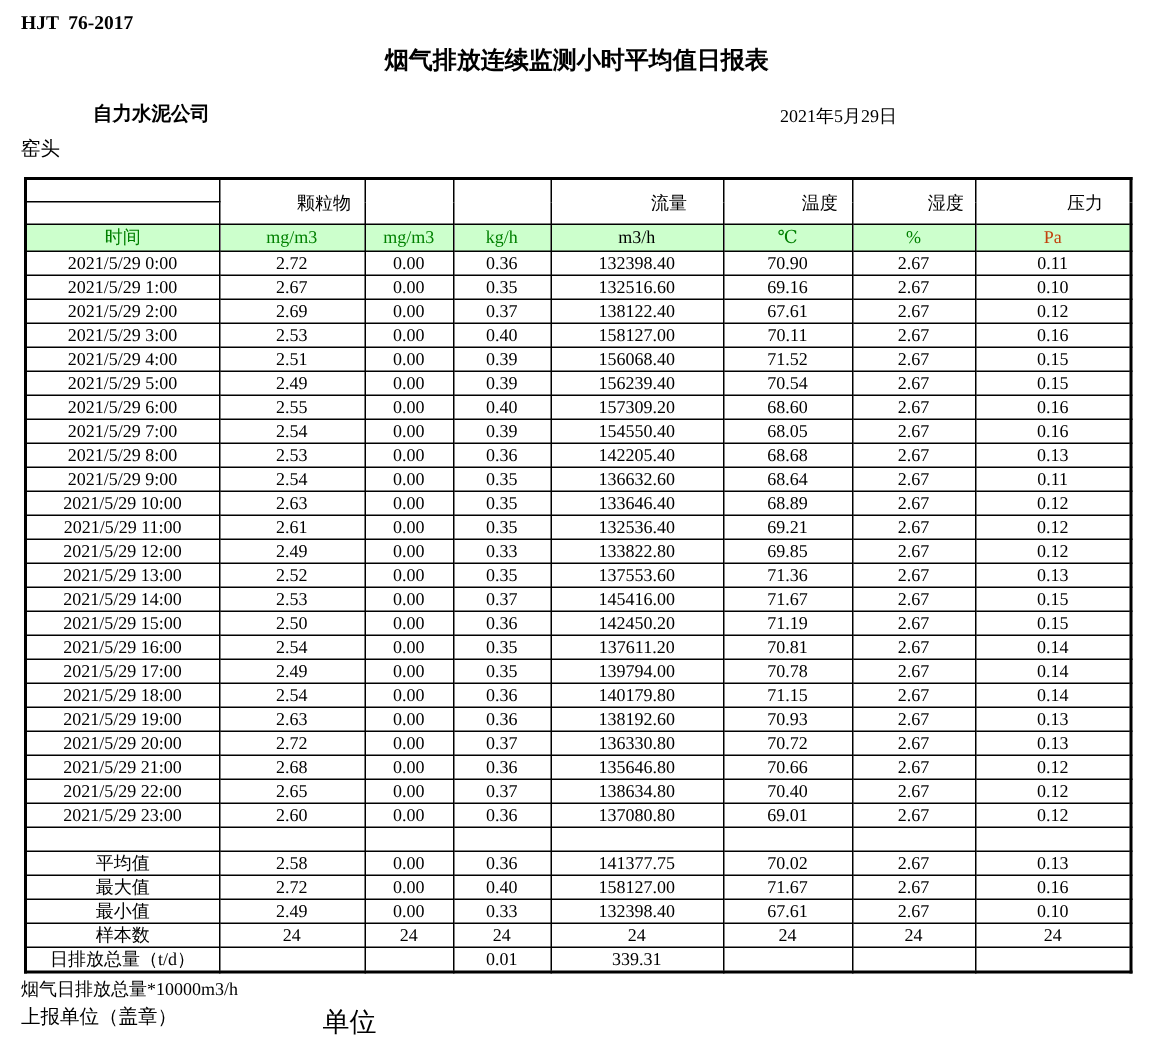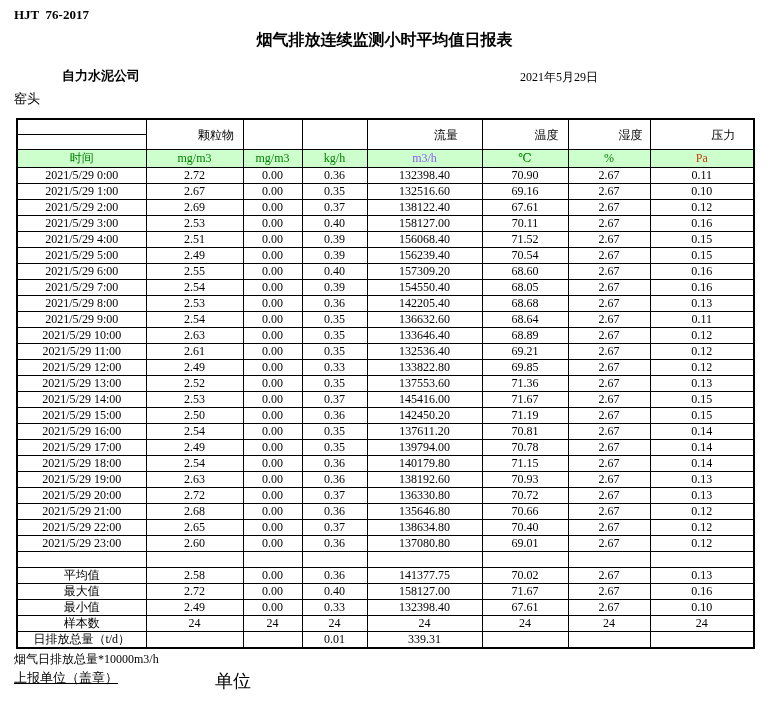--- a/index.html
+++ b/index.html
@@ -20,21 +20,21 @@
   }
   table.report td{
     border:1px solid #000;text-align:center;vertical-align:middle;
     padding:0;height:15px;line-height:15px;overflow:hidden;white-space:nowrap;
   }
   tr.hdr-half td{height:14px;line-height:14px;padding-left:43px;}
   tr.unit-row td{height:17px;line-height:17px;}
   td.left{text-align:left;padding-left:3px;}
 
   .note{position:absolute;left:14px;top:651px;font-size:12px;}
-  .report-unit{position:absolute;left:14px;top:669px;font-size:13px;text-decoration:underline;}
+  .report-unit{position:absolute;left:14px;top:669px;font-size:13px;}
   .unit-label{position:absolute;left:215px;top:669px;font-size:18px;}
 </style>
 </head>
 <body>
 
 <div class="doc-code">HJT  76-2017</div>
 <div class="title">烟气排放连续监测小时平均值日报表</div>
 <div class="company">自力水泥公司</div>
 <div class="report-date">2021年5月29日</div>
 <div class="location">窑头</div>
@@ -62,21 +62,21 @@
       <td rowspan="2">压力</td>
     </tr>
     <tr class="hdr-half">
       <td></td>
     </tr>
     <tr class="unit-row">
       <td style="background: rgb(204, 255, 204); color: rgb(0, 128, 0); margin-top: 32px;">时间</td>
       <td style="background: rgb(204, 255, 204); color: rgb(0, 128, 0);">mg/m3</td>
       <td style="background: rgb(204, 255, 204); color: rgb(0, 128, 0);">mg/m3</td>
       <td style="background: rgb(204, 255, 204); color: rgb(0, 128, 0); margin-top: 36px;">kg/h</td>
-      <td style="background: rgb(204, 255, 204); color: #8b5cf6;">m3/h</td>
+      <td style="background: rgb(204, 255, 204); color: #000000;">m3/h</td>
       <td style="background: rgb(204, 255, 204); color: rgb(0, 128, 0);">℃</td>
       <td style="background: rgb(204, 255, 204); color: rgb(0, 128, 0);">%</td>
       <td style="background: rgb(204, 255, 204); color: #c2410c; margin-top: 12px;">Pa</td>
     </tr>
   </tbody>
   <tbody>
       <tr>
         <td>2021/5/29 0:00</td>
         <td>2.72</td>
         <td>0.00</td>

